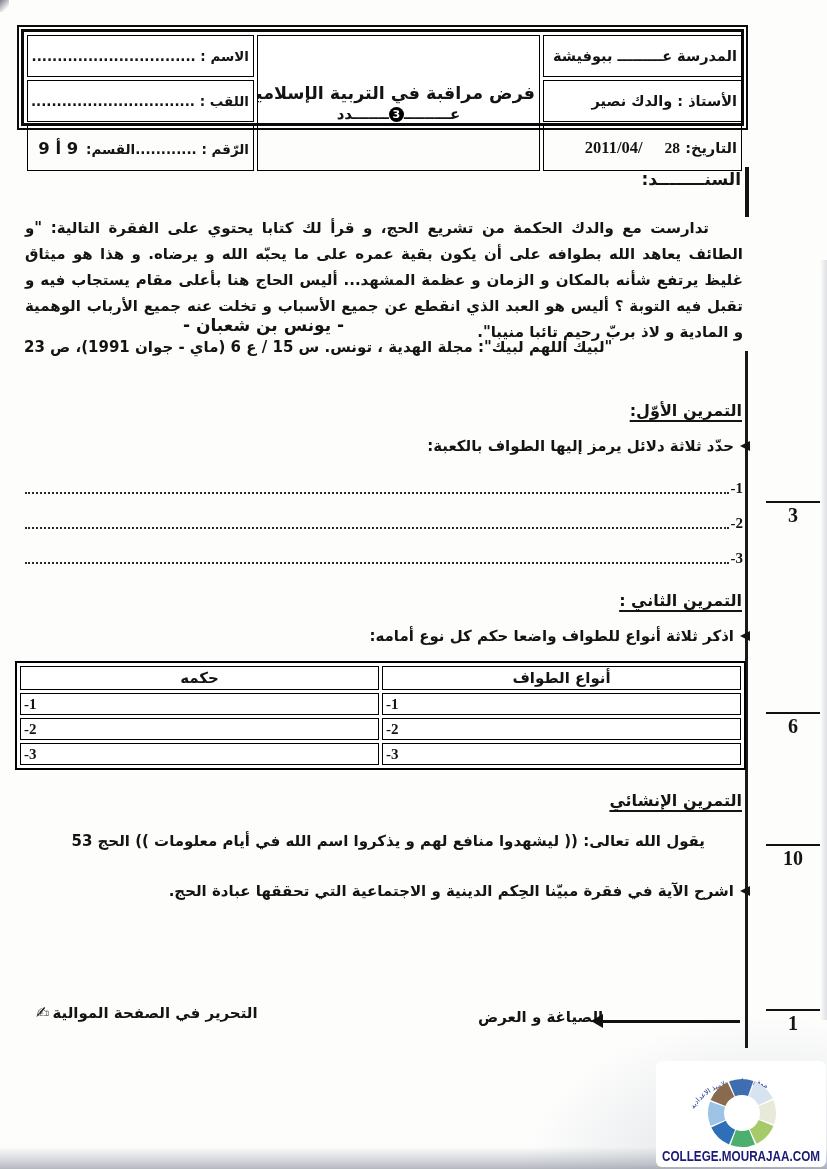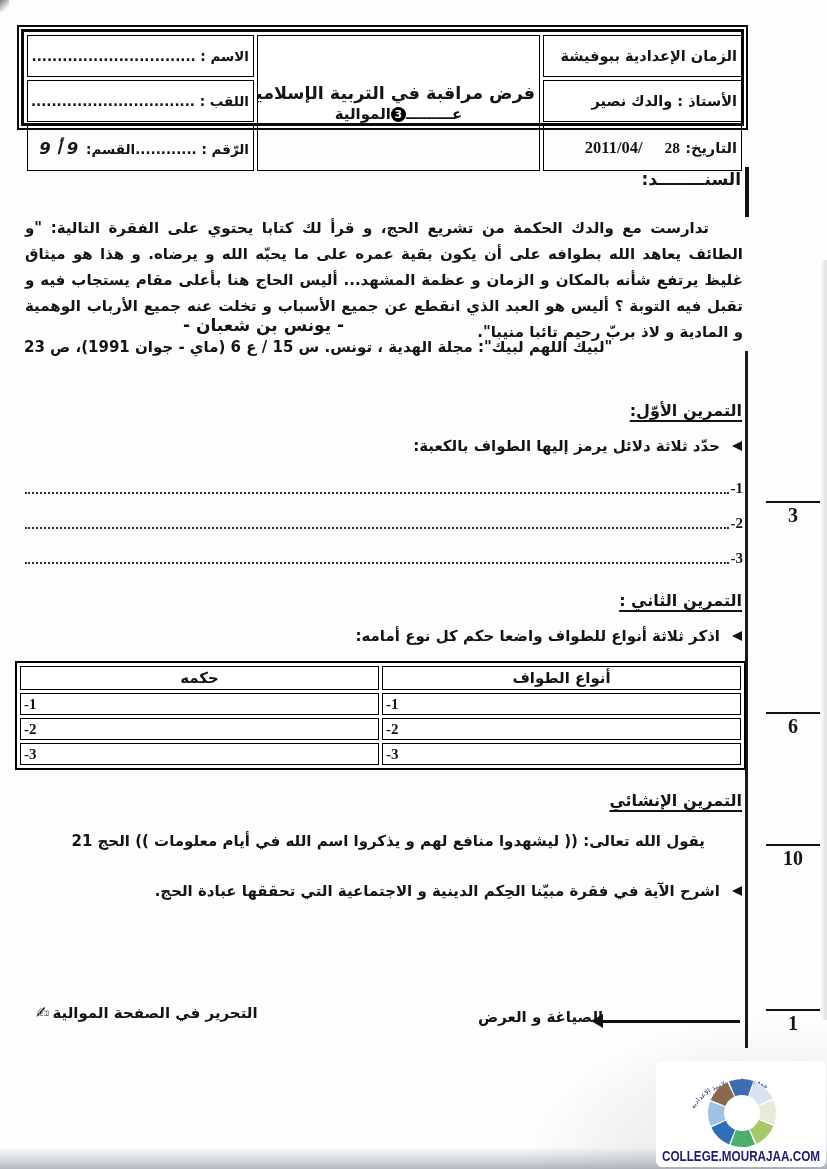--- a/index.html
+++ b/index.html
@@ -27,21 +27,21 @@
   table.id{width:100%;height:100%;border-collapse:separate;border-spacing:3px;
     direction:rtl;table-layout:fixed;}
   table.id td{border:1.6px solid #000;padding:12px 4px;overflow:hidden;white-space:nowrap;}
   td.school-cell{font-size:14.5px;font-weight:bold;text-align:right;}
   td.title-cell{text-align:center;vertical-align:middle;}
   .title-l1{font-size:17.5px;font-weight:800;letter-spacing:-.3px;}
   .title-l2{font-size:15px;font-weight:800;margin-top:2px;direction:rtl;}
   .circ{display:inline-block;width:15px;height:15px;border-radius:50%;background:#000;color:#fff;
     font-size:11px;line-height:15px;text-align:center;font-weight:bold;vertical-align:middle;}
   td.name-cell{font-size:13.5px;font-weight:bold;text-align:right;}
-  .class-val{font-size:16.5px;font-weight:800;margin-right:3px;font-style:italic;}
+  .class-val{font-size:16.5px;font-weight:800;margin-right:3px;}
   .date-val{direction:ltr;unicode-bidi:embed;display:inline-block;margin-left:2px;
     font-family:"Liberation Serif",serif;}
   .date-ym{font-weight:bold;font-size:16.5px;}
   .date-day{font-size:15.5px;margin-left:22px;}
 
   
   .sanad-h{position:absolute;right:86px;top:169px;direction:rtl;font-size:17px;font-weight:800;margin-left:25px;}
   .sanad-bar{position:absolute;left:745px;top:167px;width:4px;height:50px;background:#121212;}
   .intro{position:absolute;left:25px;top:215px;width:718px;direction:rtl;
     text-align:justify;font-size:15px;font-weight:bold;line-height:26px;text-indent:34px;}
@@ -49,22 +49,22 @@
   .citation{position:absolute;left:24px;top:338px;direction:rtl;font-size:15px;font-weight:bold;}
 
   
   .vline{position:absolute;left:745px;top:351px;width:3px;height:697px;background:#191919;}
   .score{position:absolute;left:766px;width:54px;border-top:2.5px solid #111;
     text-align:center;font-family:"Liberation Serif",serif;font-size:20px;font-weight:bold;padding-top:1px;}
 
   
   .ex-h{position:absolute;right:85px;direction:rtl;font-size:16px;font-weight:700;
     text-decoration:underline;text-decoration-thickness:1.5px;text-underline-offset:4px;}
-  .prompt{position:absolute;right:85px;direction:rtl;font-size:15px;font-weight:bold;
-    display:flex;align-items:center;gap:12px;justify-content:center;}
+  .prompt{position:absolute;right:77px;direction:rtl;font-size:15px;font-weight:bold;
+    display:flex;align-items:center;gap:6px;justify-content:center;}
   .tri{width:0;height:0;border-top:5px solid transparent;border-bottom:5px solid transparent;
     border-right:10px solid #141414;flex:none;}
   .dotitem{position:absolute;left:25px;width:718px;height:24px;display:flex;align-items:flex-end;}
   .dotitem .dots{flex:1;border-bottom:2.4px dotted #2b2b2b;height:10px;}
   .dotitem .num{font-weight:bold;font-size:15px;font-family:"Liberation Serif",serif;
     direction:ltr;unicode-bidi:bidi-override;margin:0 0 -3px 2px;}
 
   table.t2{position:absolute;left:15px;top:661px;width:731px;border:2px solid #000;
     border-collapse:separate;border-spacing:3px;direction:rtl;table-layout:fixed;background:#fff;}
   table.t2 td{border:1.6px solid #000;height:20px;font-weight:bold;font-size:15px;padding:0 3px;}
@@ -101,24 +101,24 @@
   <div class="id-frame">
     <div class="id-inner">
       <table class="id">
         <colgroup>
             <col style="width:199px">
             <col style="width:283px">
             <col style="width:227px">
           </colgroup>
         <tbody>
             <tr>
-          <td class="school-cell">الزمان الإعدادية ببوفيشة</td>
+          <td class="school-cell">المدرسة عـــــــــ ببوفيشة</td>
           <td class="title-cell" rowspan="3">
             <div class="title-l1">فرض مراقبة في التربية الإسلامية</div>
-            <div class="title-l2"><span>عـــــــــ</span><span class="circ">3</span><span>الموالية</span></div>
+            <div class="title-l2"><span>عـــــــــ</span><span class="circ">3</span><span>ـــــــدد</span></div>
           </td>
           <td class="name-cell">الاسم : ................................</td>
         </tr>
         <tr>
           <td class="school-cell">الأستاذ : والدك نصير</td>
           <td class="name-cell">اللقب : ................................</td>
         </tr>
         <tr>
           <td class="school-cell">
             <span>التاريخ:</span>
@@ -200,21 +200,21 @@
             <span class="cellnum">-3</span>
           </td>
       <td class="datacell">
             <span class="cellnum">-3</span>
           </td>
     </tr>
   </tbody>
     </table>
 
   <div class="ex-h" style="top:791px">التمرين الإنشائي</div>
-  <div class="verse">يقول الله تعالى: (( ليشهدوا منافع لهم و يذكروا اسم الله في أيام معلومات )) الحج 21</div>
+  <div class="verse">يقول الله تعالى: (( ليشهدوا منافع لهم و يذكروا اسم الله في أيام معلومات )) الحج 53</div>
   <div class="prompt" style="top:882px">
     <span class="tri"></span>
     <span>اشرح الآية في فقرة مبيّنا الحِكم الدينية و الاجتماعية التي تحققها عبادة الحج.</span>
   </div>
 
   <div class="siagha">الصياغة و العرض</div>
   <div class="arrow-line"></div>
   <div class="arrow-head"></div>
   <div class="tahrir">
     <span>التحرير في الصفحة الموالية</span>

